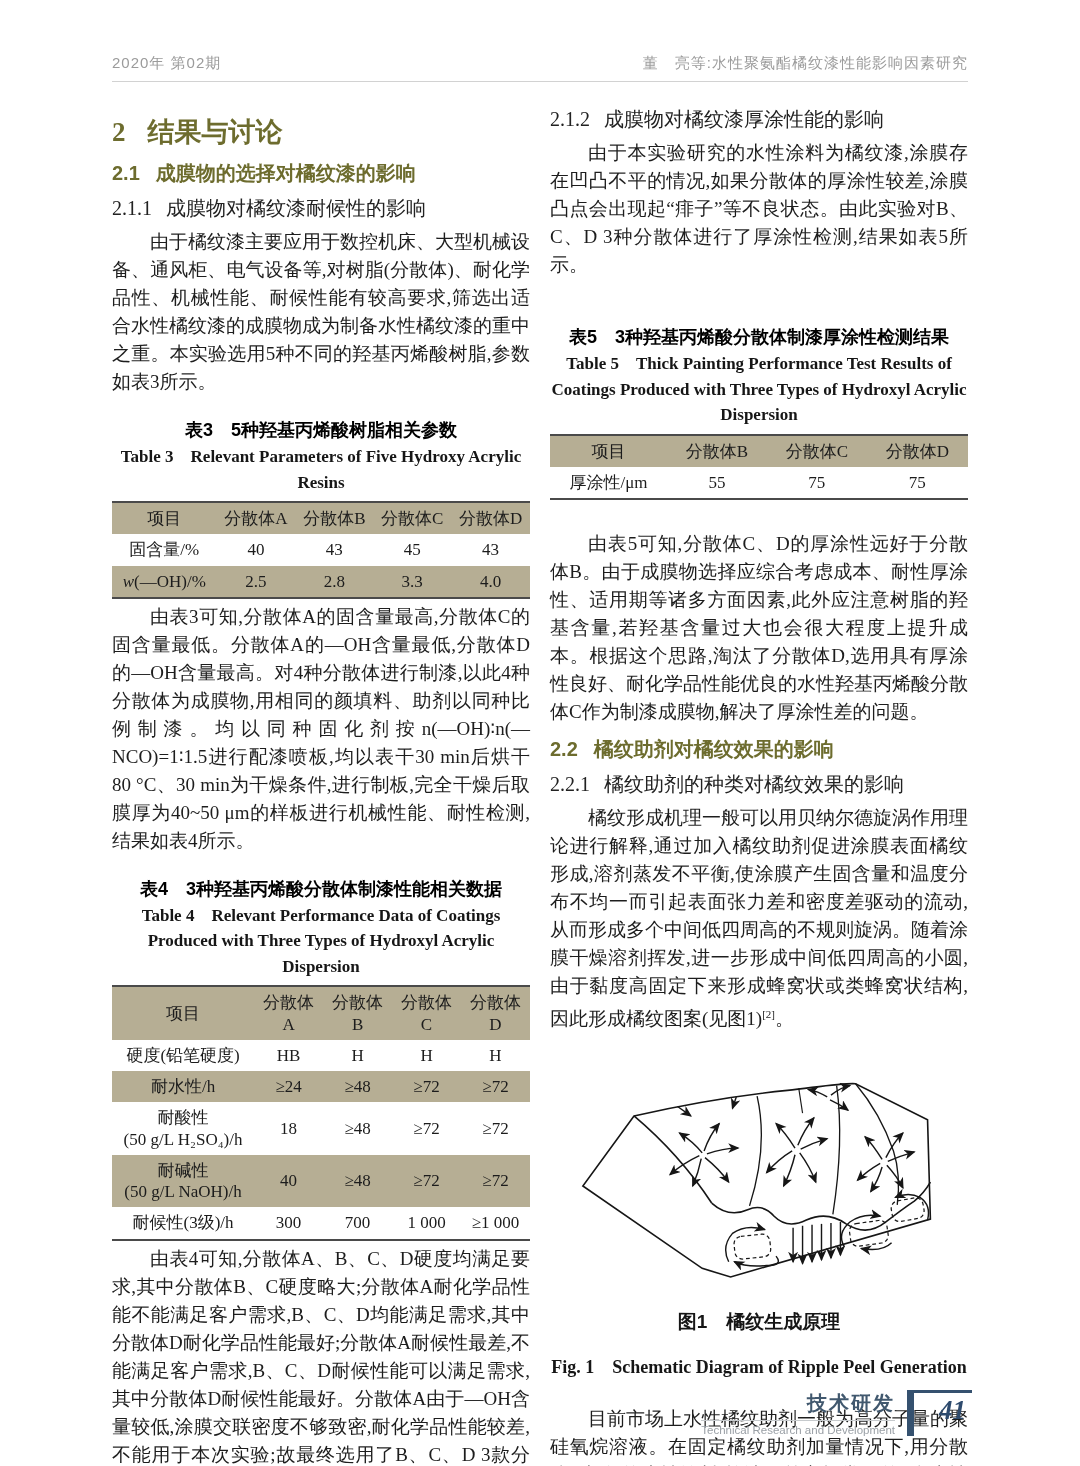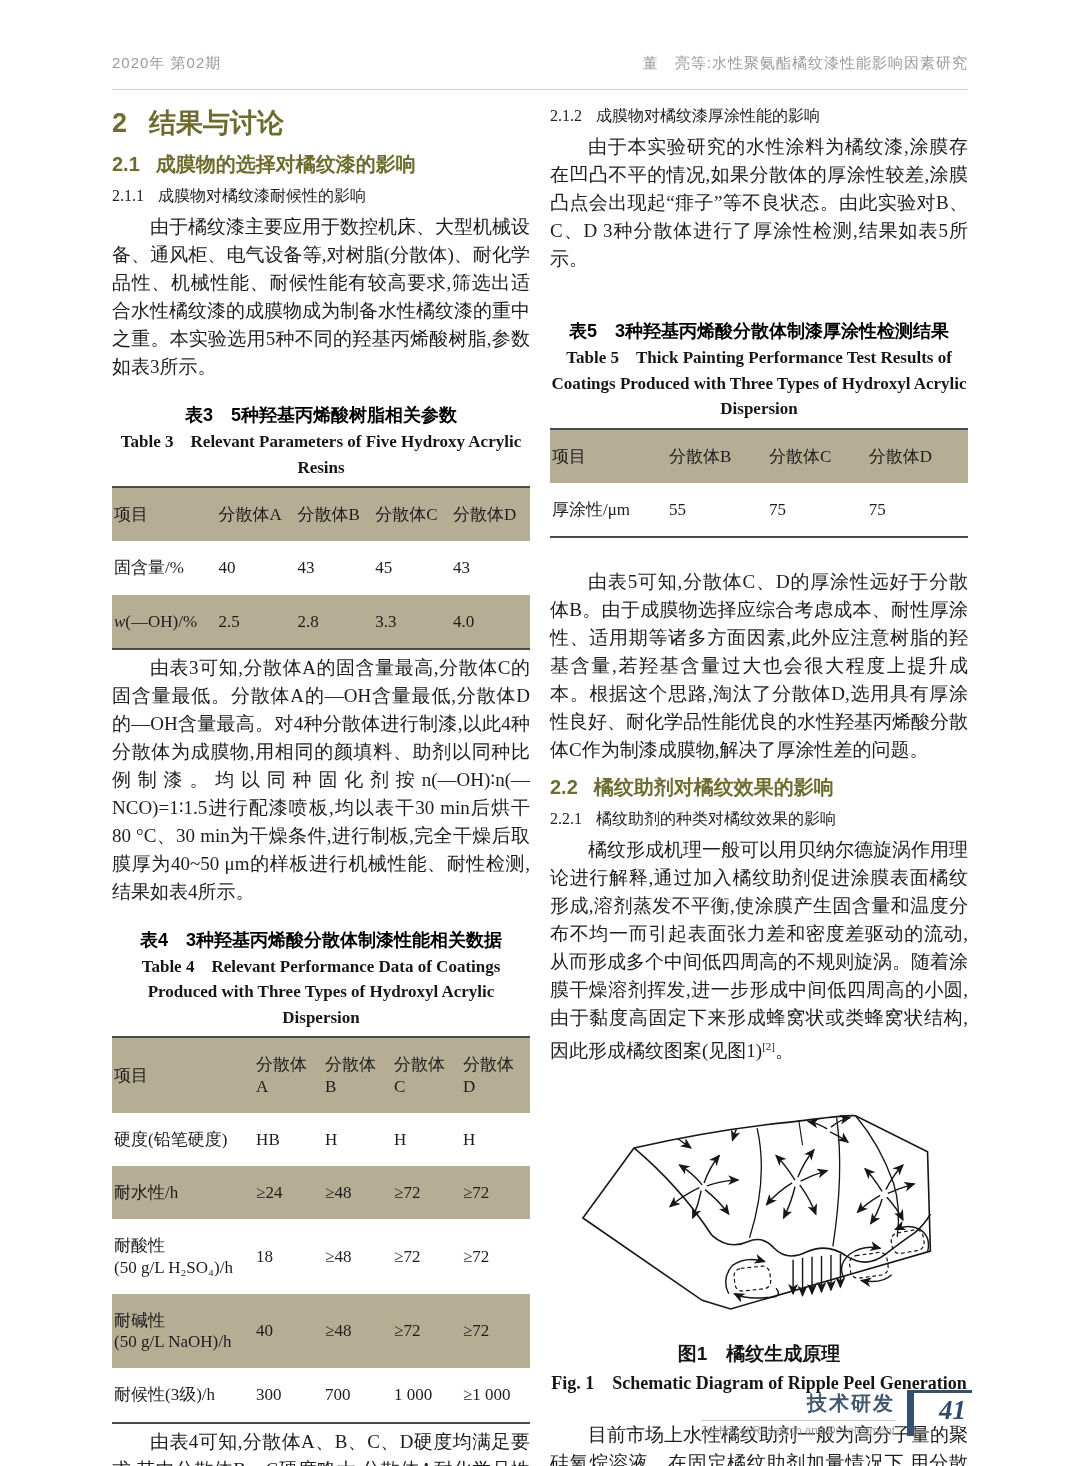--- a/index.html
+++ b/index.html
@@ -9,44 +9,44 @@
     background:#ffffff; overflow:hidden;
     font-family:"Liberation Serif","DejaVu Serif",serif;
     color:#1c1c1c;
   }
   
   .pg-header {
     position:absolute; top:54px; left:112px; right:112px;
     display:flex; justify-content:space-between; align-items:flex-end;
     font-family:"Liberation Sans","DejaVu Sans",sans-serif;
     font-size:15px; color:#9b9b9b; letter-spacing:1px;
-    padding-bottom:16px; border-bottom:1px solid #d2d2d2;
+    padding-bottom:8px; border-bottom:1px solid #d2d2d2;
   }
   
   .columns {
     position:absolute; top:88px; left:112px; right:112px;
     display:flex; gap:20px;
   }
   .col { flex:1 1 0; min-width:0; }
   
   .h-lvl1 {
-    font-family:Liberation Sans, sans-serif;
+    font-family:Liberation Serif, serif;
     font-size:27px; font-weight:bold; color:#6d6c2e;
-    margin:17px 0 8px;
+    margin:26px 0 8px;
   }
   .h-lvl1 .hnum { margin-right:22px; }
   .h-lvl2 {
     font-family:"Liberation Sans","DejaVu Sans",sans-serif;
     font-size:20px; font-weight:bold; color:#6d6c2e;
     margin:10px 0 6px;
   }
   .h-lvl2 .hnum { margin-right:16px; }
   .h-lvl3 {
     font-family:"Liberation Serif","DejaVu Serif",serif;
-    font-size:16px; font-weight:normal; color:#222;
+    font-size:20px; font-weight:normal; color:#222;
     margin:8px 0 6px;
   }
   .h-lvl3 .hnum { margin-right:14px; }
   
   p.body {
     font-size:19px; line-height:28px; text-align:justify;
     text-indent:2em; margin-top:4px; color:#1d1d1d;
   }
   .mt-lg { margin-top:24px; }
   sup.ref { font-size:11px; vertical-align:super; }
@@ -61,39 +61,39 @@
     font-family:"Liberation Serif","DejaVu Serif",serif;
     color:#161616; margin-bottom:6px;
   }
   
   table.paper {
     width:100%; border-collapse:collapse; margin-top:6px;
     border-top:2px solid #4a4a4a; border-bottom:2px solid #4a4a4a;
     font-size:17px;
   }
   table.paper th, table.paper td {
-    font-weight:normal; text-align:left; padding:16px 2px;
+    font-weight:normal; text-align:center; padding:5px 2px;
     line-height:1.25; vertical-align:middle;
   }
   table.paper thead th { background:#b6ae94; }
   tr.tan { background:#b6ae94; }
   td.lbl { text-align:left; padding-left:6px; }
   .preline { white-space:pre-line; }
   .it { font-style:italic; }
   
   .figure-wrap { margin-top:28px; text-align:center; }
   .fig-cap-zh {
     text-align:center; font-weight:bold; font-size:19px;
     font-family:"Liberation Sans","DejaVu Sans",sans-serif;
     margin-top:12px; color:#161616;
   }
   .fig-cap-en {
     text-align:center; font-weight:bold; font-size:18px;
     font-family:"Liberation Serif","DejaVu Serif",serif;
-    margin-top:4px; color:#161616;
+    margin-top:20px; color:#161616;
   }
   
   .pg-footer {
     position:absolute; right:108px; bottom:30px;
     display:flex; align-items:flex-start;
   }
   .footer-text { text-align:right; }
   .footer-zh {
     font-family:"Liberation Sans","DejaVu Sans",sans-serif;
     font-size:20px; font-weight:bold; color:#41586e;

